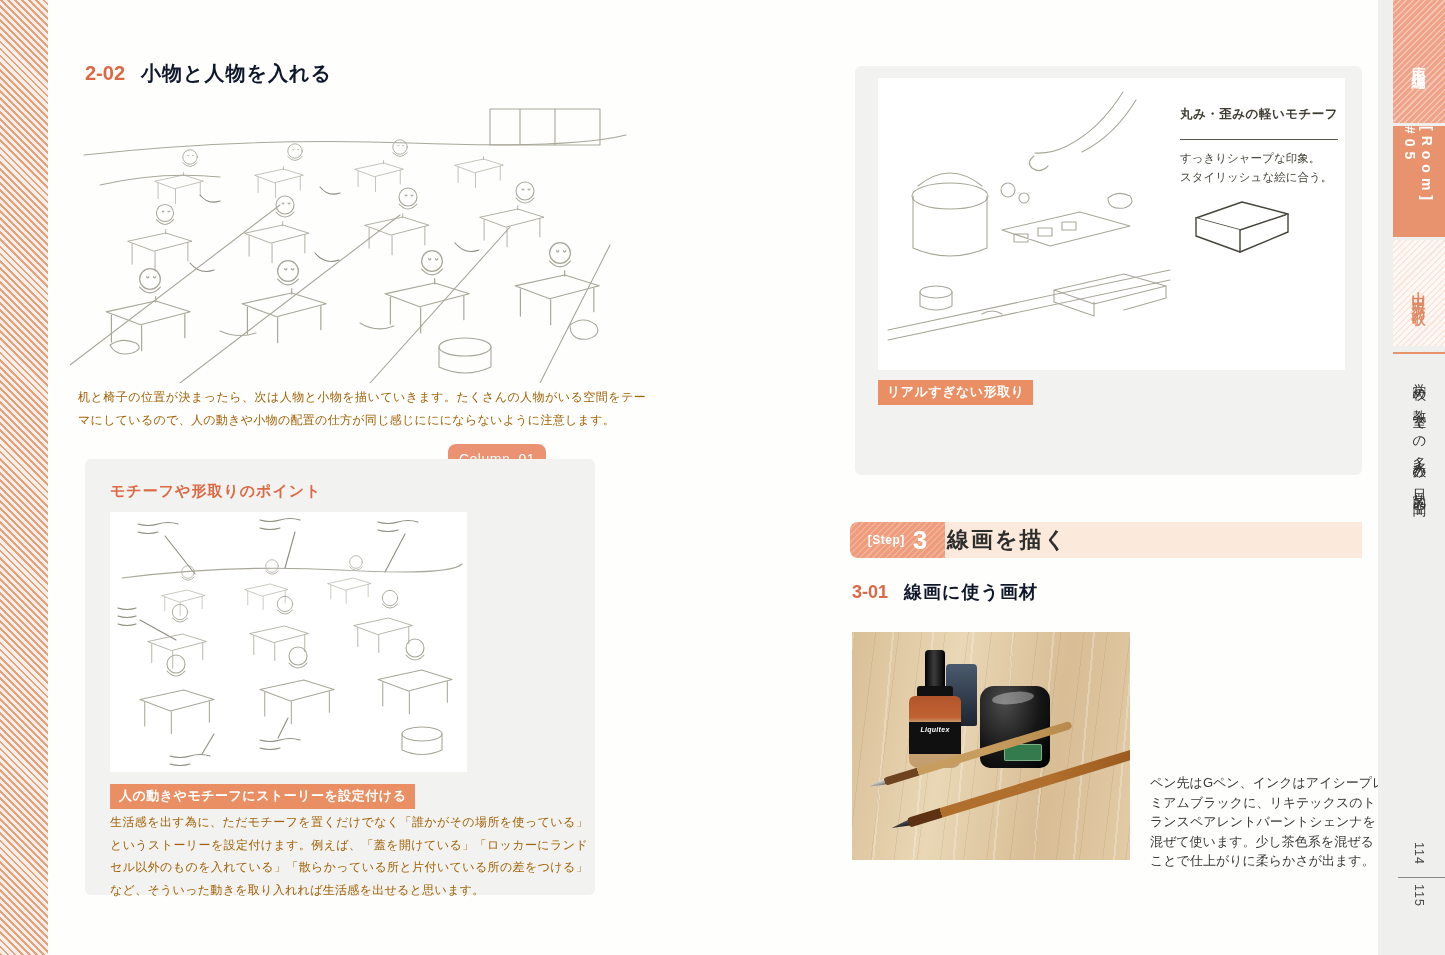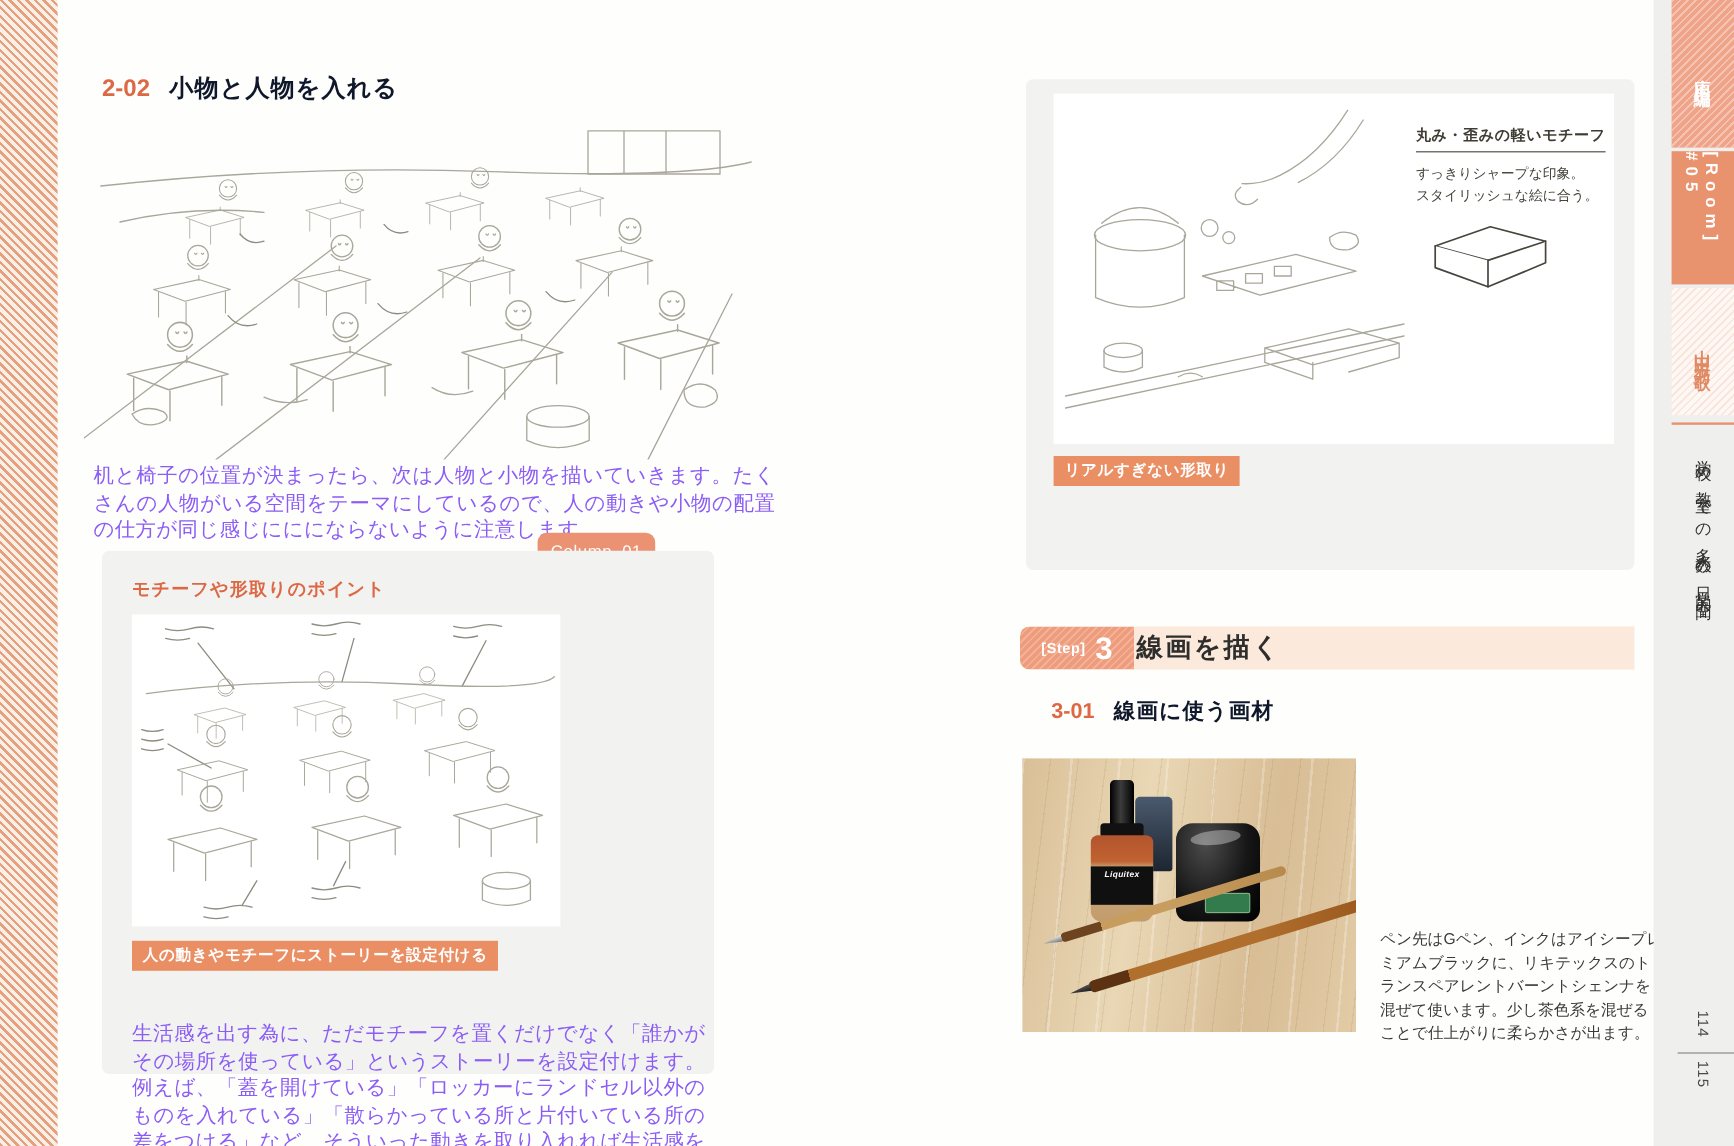--- a/index.html
+++ b/index.html
@@ -14,50 +14,50 @@
     background:repeating-linear-gradient(45deg,#e5a07d 0 2px,#f9efe6 2px 5px);
   }
   
   .sec-head { position:absolute; display:flex; align-items:baseline; gap:16px; }
   .sec-num  { color:#dc6844; font-weight:bold; font-size:20px; }
   .sec-title{ color:#0f172a; font-weight:bold; font-size:20px; letter-spacing:1px; }
   .hl {
     display:inline-block; background:#ea8e64; color:#fff; font-weight:bold;
     font-size:13px; padding:3px 9px 4px; letter-spacing:.5px;
   }
-  .bodytext { font-size:17px; line-height:22.5px; color:#8b5cf6; letter-spacing:.3px; text-align:justify; }
+  .bodytext { font-size:12px; line-height:22.5px; color:#a16207; letter-spacing:.3px; text-align:justify; }
   svg.sketch { display:block; }
   .sk { stroke:#a9a79a; fill:none; stroke-width:1.1; stroke-linecap:round; stroke-linejoin:round; }
   .sk-d { stroke:#8e8c80; }
   
   .main-sketch { position:absolute; left:70px; top:95px; }
   .intro { position:absolute; left:78px; top:386px; width:568px; }
   .col-tab {
     position:absolute; left:448px; top:444px; width:98px; height:30px;
     background:#eb9273; color:#fff; font-size:14px; border-radius:8px;
     display:flex; align-items:center; justify-content:center; letter-spacing:.5px;
   }
   .col-box {
     position:absolute; left:85px; top:459px; width:510px; height:436px;
     background:#f2f2f0; border-radius:6px;
   }
   .col-head { position:absolute; left:25px; top:23px; color:#dc6844; font-size:15px; font-weight:bold; letter-spacing:1px; }
   .col-sketch-panel { position:absolute; left:25px; top:53px; width:357px; height:260px; background:#fff; }
   .col-hl  { position:absolute; left:25px; top:325px; }
-  .col-body{ position:absolute; left:25px; top:352px; width:478px;margin-top:40px; }
+  .col-body{ position:absolute; left:25px; top:352px; width:478px; }
   
   .motif-box {
     position:absolute; left:855px; top:66px; width:507px; height:409px;
     background:#f2f2f0; border-radius:6px;
   }
   .motif-panel { position:absolute; left:23px; top:12px; width:467px; height:292px; background:#fff; }
   .motif-notes { position:absolute; left:302px; top:26px; width:162px; color:#3f3d33; }
   .note-title {
     font-size:12.5px; font-weight:bold; letter-spacing:.5px; color:#3f3d33;
-    border-bottom:1.3px solid #55534a; padding-bottom:4px; margin-bottom:9px; display:inline-block;
+    border-bottom:1.3px solid #55534a; padding-bottom:16px; margin-bottom:9px; display:inline-block;
   }
   .note-line { font-size:11.5px; line-height:19px; color:#45433a; }
   .note-box { margin:9px 0 0 8px; }
   .bx { stroke:#46443c; fill:#fff; stroke-width:1.4; stroke-linejoin:round; stroke-linecap:round; }
   .motif-hl  { position:absolute; left:23px; top:314px; }
   .motif-body{ position:absolute; left:23px; top:340px; width:470px; }
   
   .step-row { position:absolute; left:850px; top:522px; height:36px; }
   .step-badge {
     position:absolute; left:0; top:0; width:95px; height:36px;
@@ -309,21 +309,21 @@
     <div class="step-row">
       <div class="step-badge">
         <span class="step-label">[Step]</span>
         <span class="step-num">3</span>
       </div>
       <div class="step-bar">
         <span class="step-title">線画を描く</span>
       </div>
     </div>
 
-    <h2 class="sec-head sec-head-2" style="left:852px; top:580px;margin-left:24px;">
+    <h2 class="sec-head sec-head-2" style="left:852px; top:580px;">
       <span class="sec-num">3-01</span>
       <span class="sec-title">線画に使う画材</span>
     </h2>
 
     <div class="photo">
       <div class="jar-blue"></div>
       <div class="bottle">
         <div class="bottle-cap"></div>
         <div class="bottle-cap-ring"></div>
         <div class="bottle-body">

